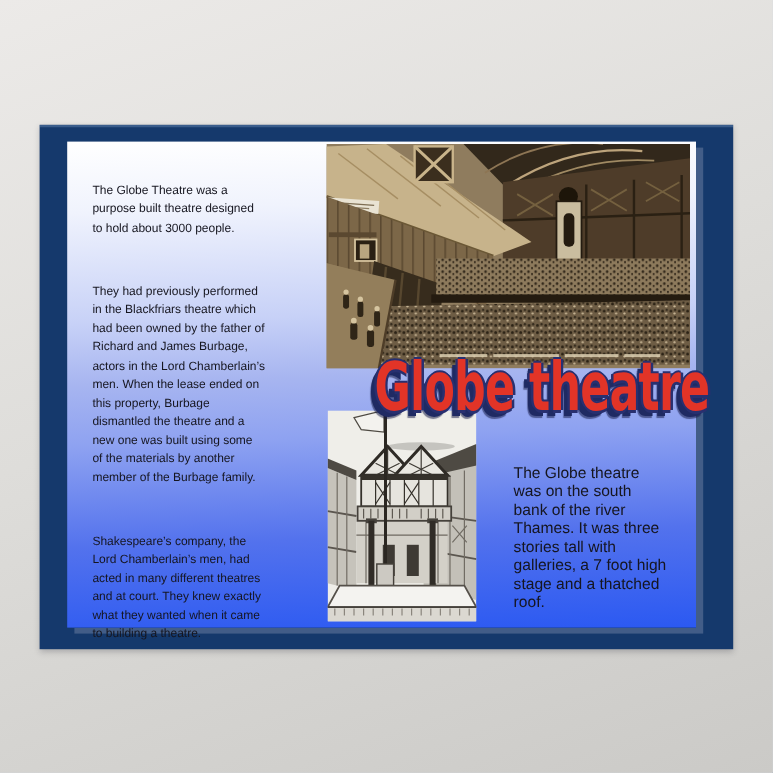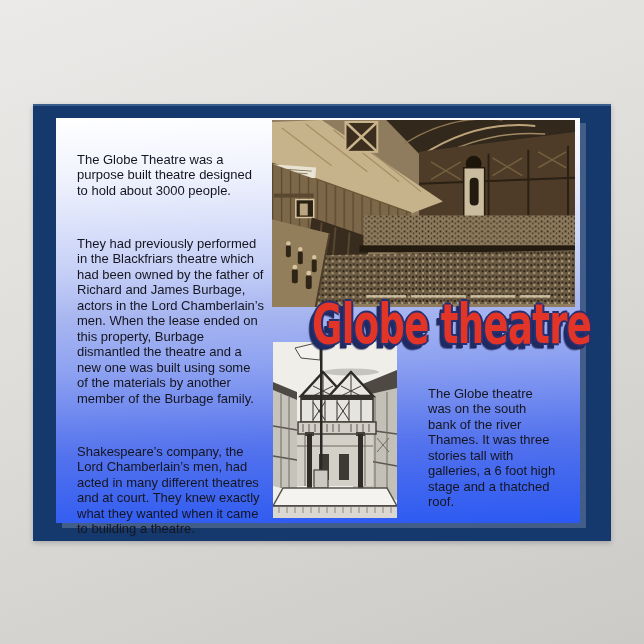--- a/index.html
+++ b/index.html
@@ -13,21 +13,21 @@
     background:#15396c;
     box-shadow:0 2px 5px rgba(40,40,50,.25), inset 0 2px 0 rgba(130,160,200,.35);
   }
   .panel{
     position:absolute;left:23px;top:14px;width:524px;height:405px;
     background:linear-gradient(178deg,#ffffff 0%,#f0f3fd 14%,#c7d1f7 36%,#a7b5f0 48%,#8ea2f1 60%,#5372ed 80%,#2b59f2 100%);
     box-shadow:6px 5px 0 rgba(82,105,145,.75);
   }
   .left-col{
     position:absolute;left:21px;top:18px;width:218px;z-index:2;
-    font-size:13px;line-height:15.5px;color:#15151f;
+    font-size:10px;line-height:15.5px;color:#15151f;
     white-space:pre-line;
   }
   .left-col p{margin:0 0 22px;}
   .right-col{
     position:absolute;left:372px;top:252px;width:150px;z-index:2;
     font-size:13px;line-height:15.5px;color:#15151f;
     white-space:pre-line;
   }
   .right-col p{margin:0;}
   .photo{
@@ -294,20 +294,20 @@
           </g>
         </svg>
       </div>
 
       <div class="right-col">
         <p>The Globe theatre
 was on the south
 bank of the river
 Thames. It was three
 stories tall with
-galleries, a 6 foot high
+galleries, a 7 foot high
 stage and a thatched
 roof.</p>
       </div>
 
     </div>
   </div>
 </div>
 
 </body></html>

